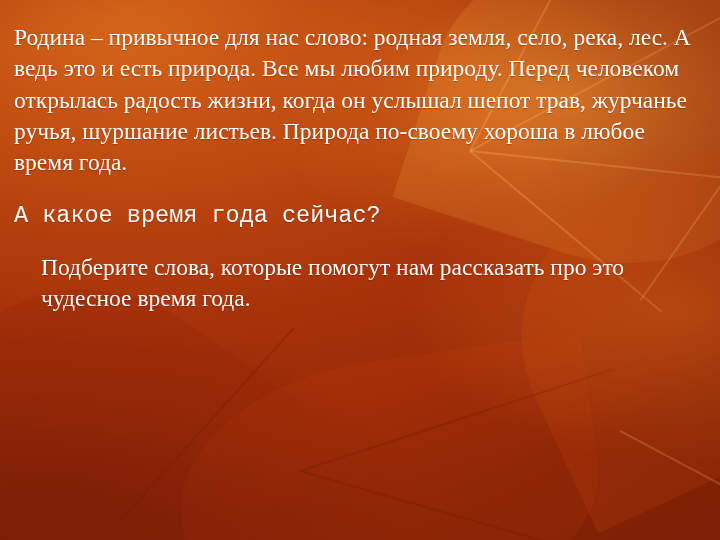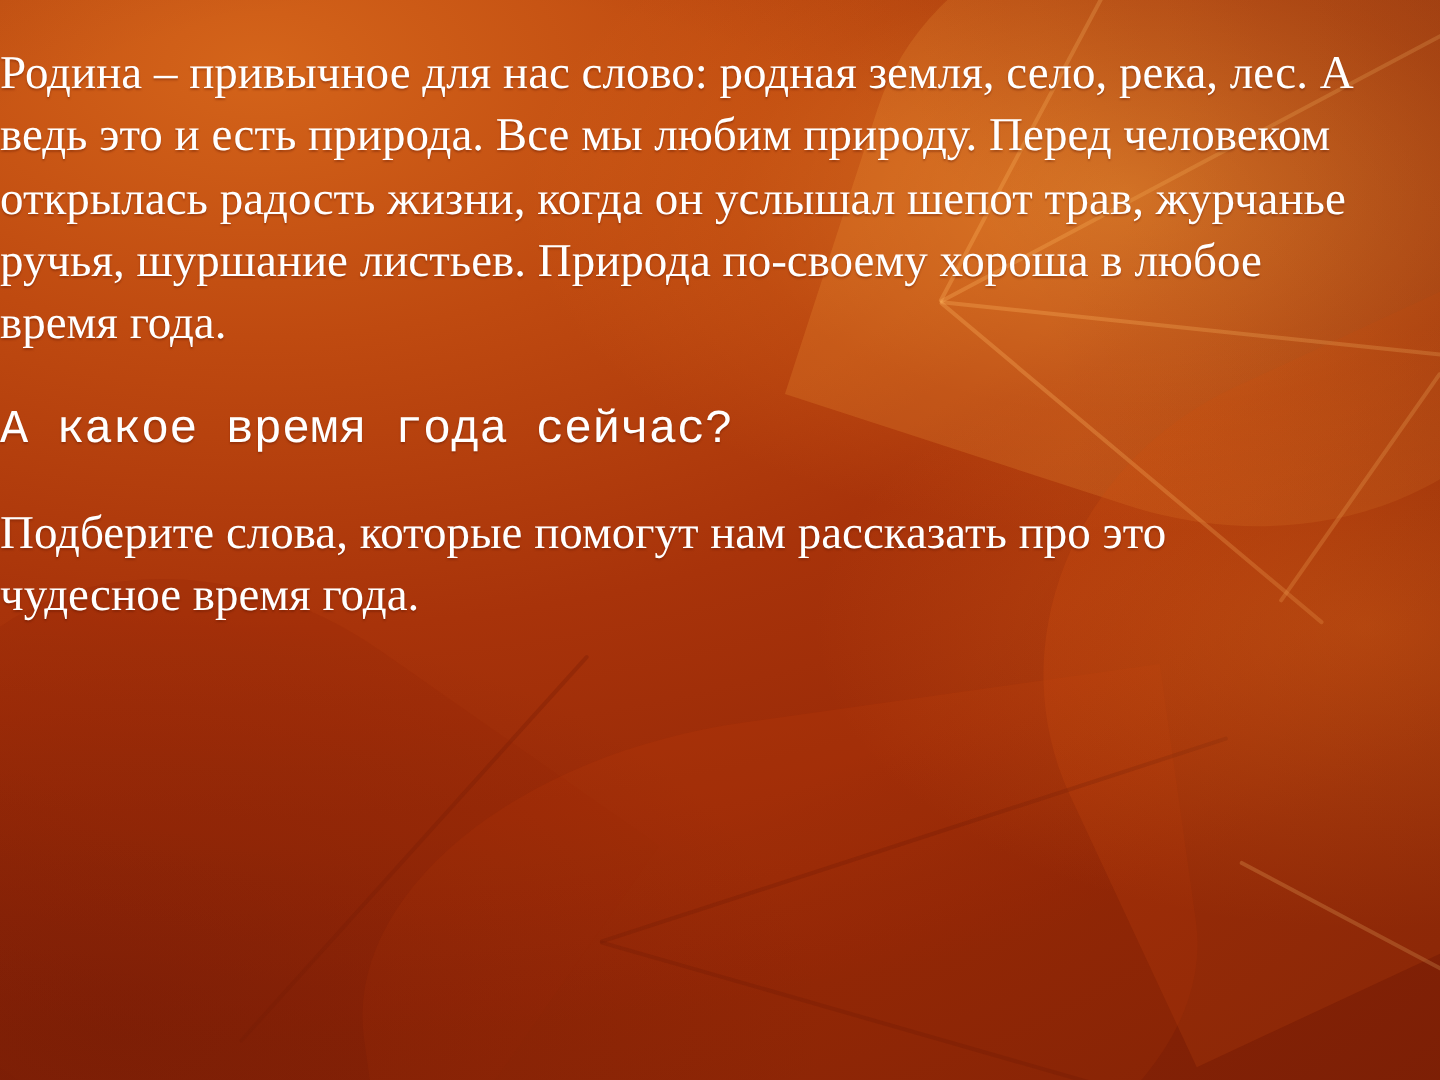--- a/index.html
+++ b/index.html
@@ -54,34 +54,34 @@
     inset: 0;
     background:
       radial-gradient(110% 100% at 30% 40%, rgba(0,0,0,0) 40%, rgba(80,20,4,0.35) 100%);
     pointer-events: none;
   }
   .content {
     position: absolute;
     left: 0;
     top: 0;
     width: 584px;
-    padding: 22px 18px 0 0;
+    padding: 22px 18px 0 14px;
     box-sizing: border-box;
   }
   .para {
     color: #ffffff;
     font-size: 23.5px;
     line-height: 1.33;
     margin: 0 0 17px 0;
     text-align: left;
     text-shadow: 0 1px 1px rgba(90,20,3,0.35);
   }
   .para.p1 { width: 690px; }
   .para.p2 { margin-top: 22px; font-family: Liberation Mono, monospace; }
-  .para.p3 { margin-top: 20px; width: 640px; }
+  .para.p3 { margin-top: 20px; width: 640px; margin-left: 27px; }
 </style>
 </head>
 <body>
 
 <div class="slide">
 
   <div class="bg-base"></div>
 
   <div>
     <div class="leaf-shape" style="left:430px; top:-40px; width:360px; height:300px; background:rgba(255,175,70,0.18); transform:rotate(18deg);"></div>

